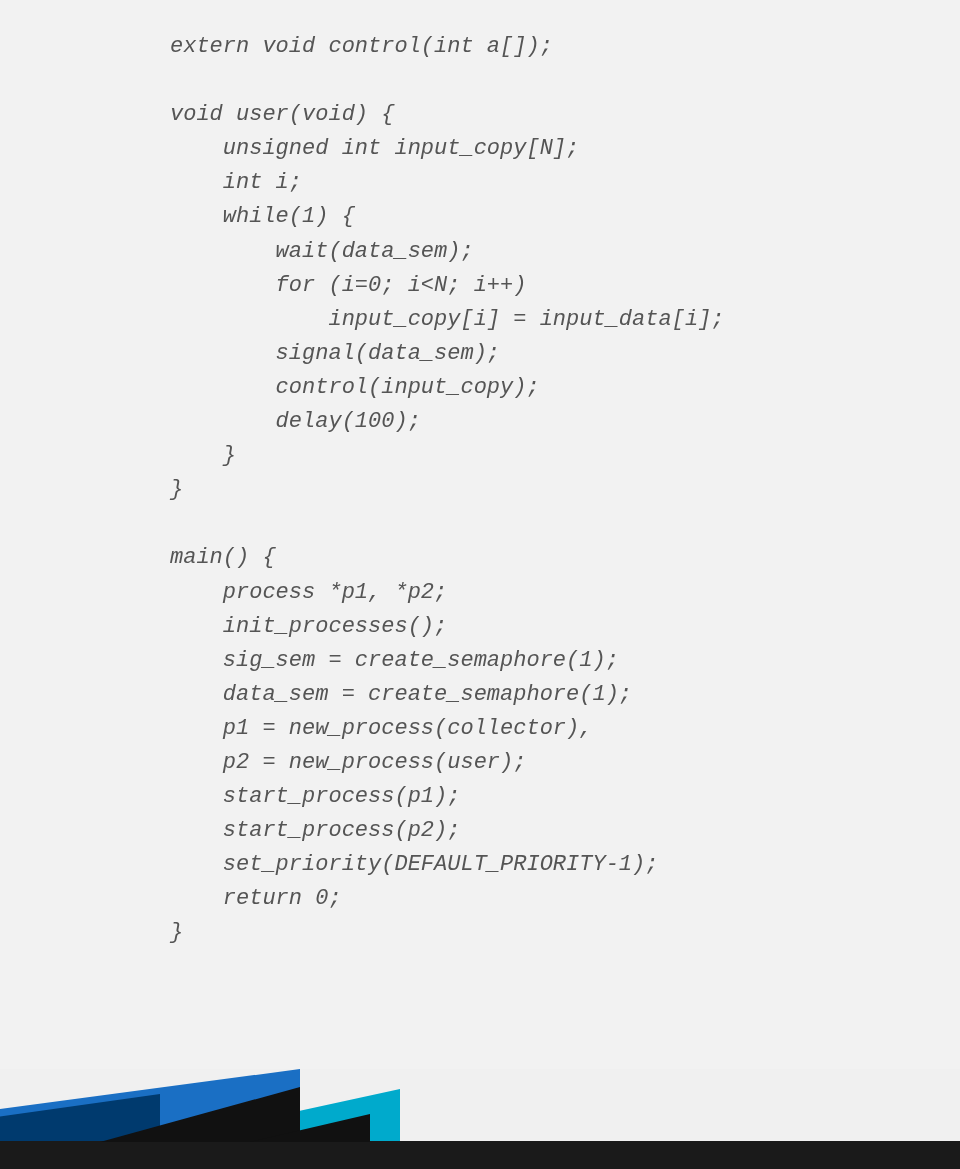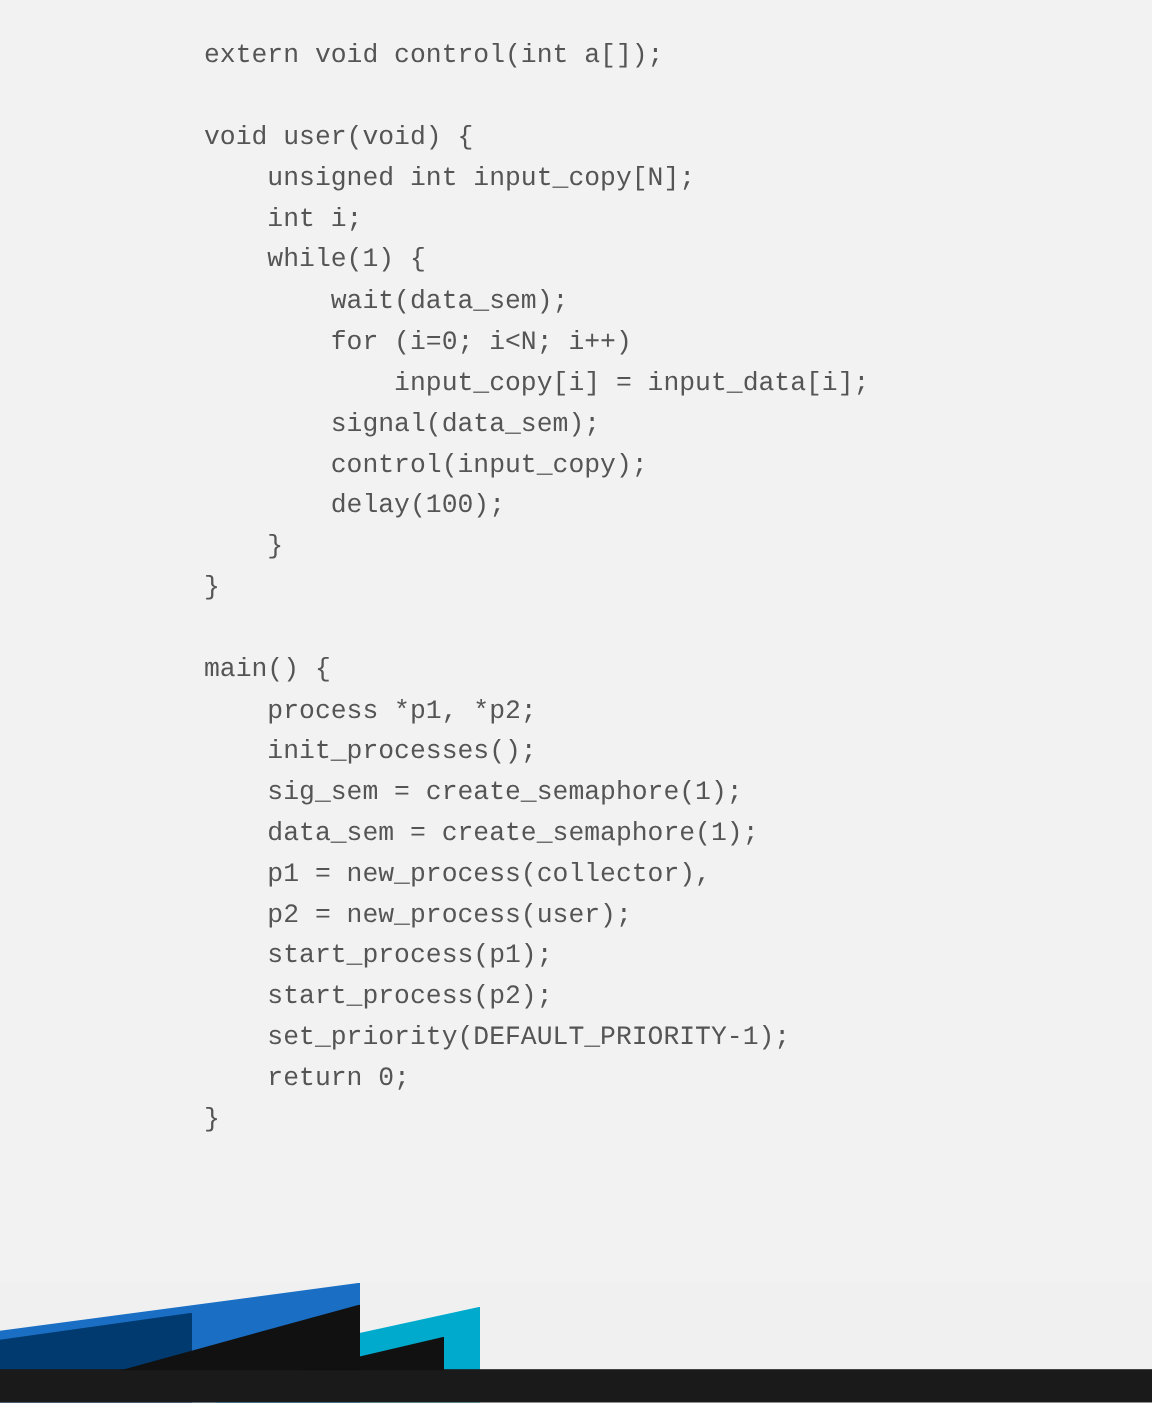--- a/index.html
+++ b/index.html
@@ -18,20 +18,21 @@
     }
 
     .main-content {
       position: absolute;
       top: 0;
       left: 0;
       width: 960px;
       height: 1069px;
       background-color: #f2f2f2;
       padding: 30px 20px 30px 170px;
+      font-style: italic;
     }
 
     .code-block {
       font-family: 'Courier New', Courier, monospace;
       font-size: 22px;
       line-height: 1.55;
       color: #555555;
       white-space: pre;
     }
 

